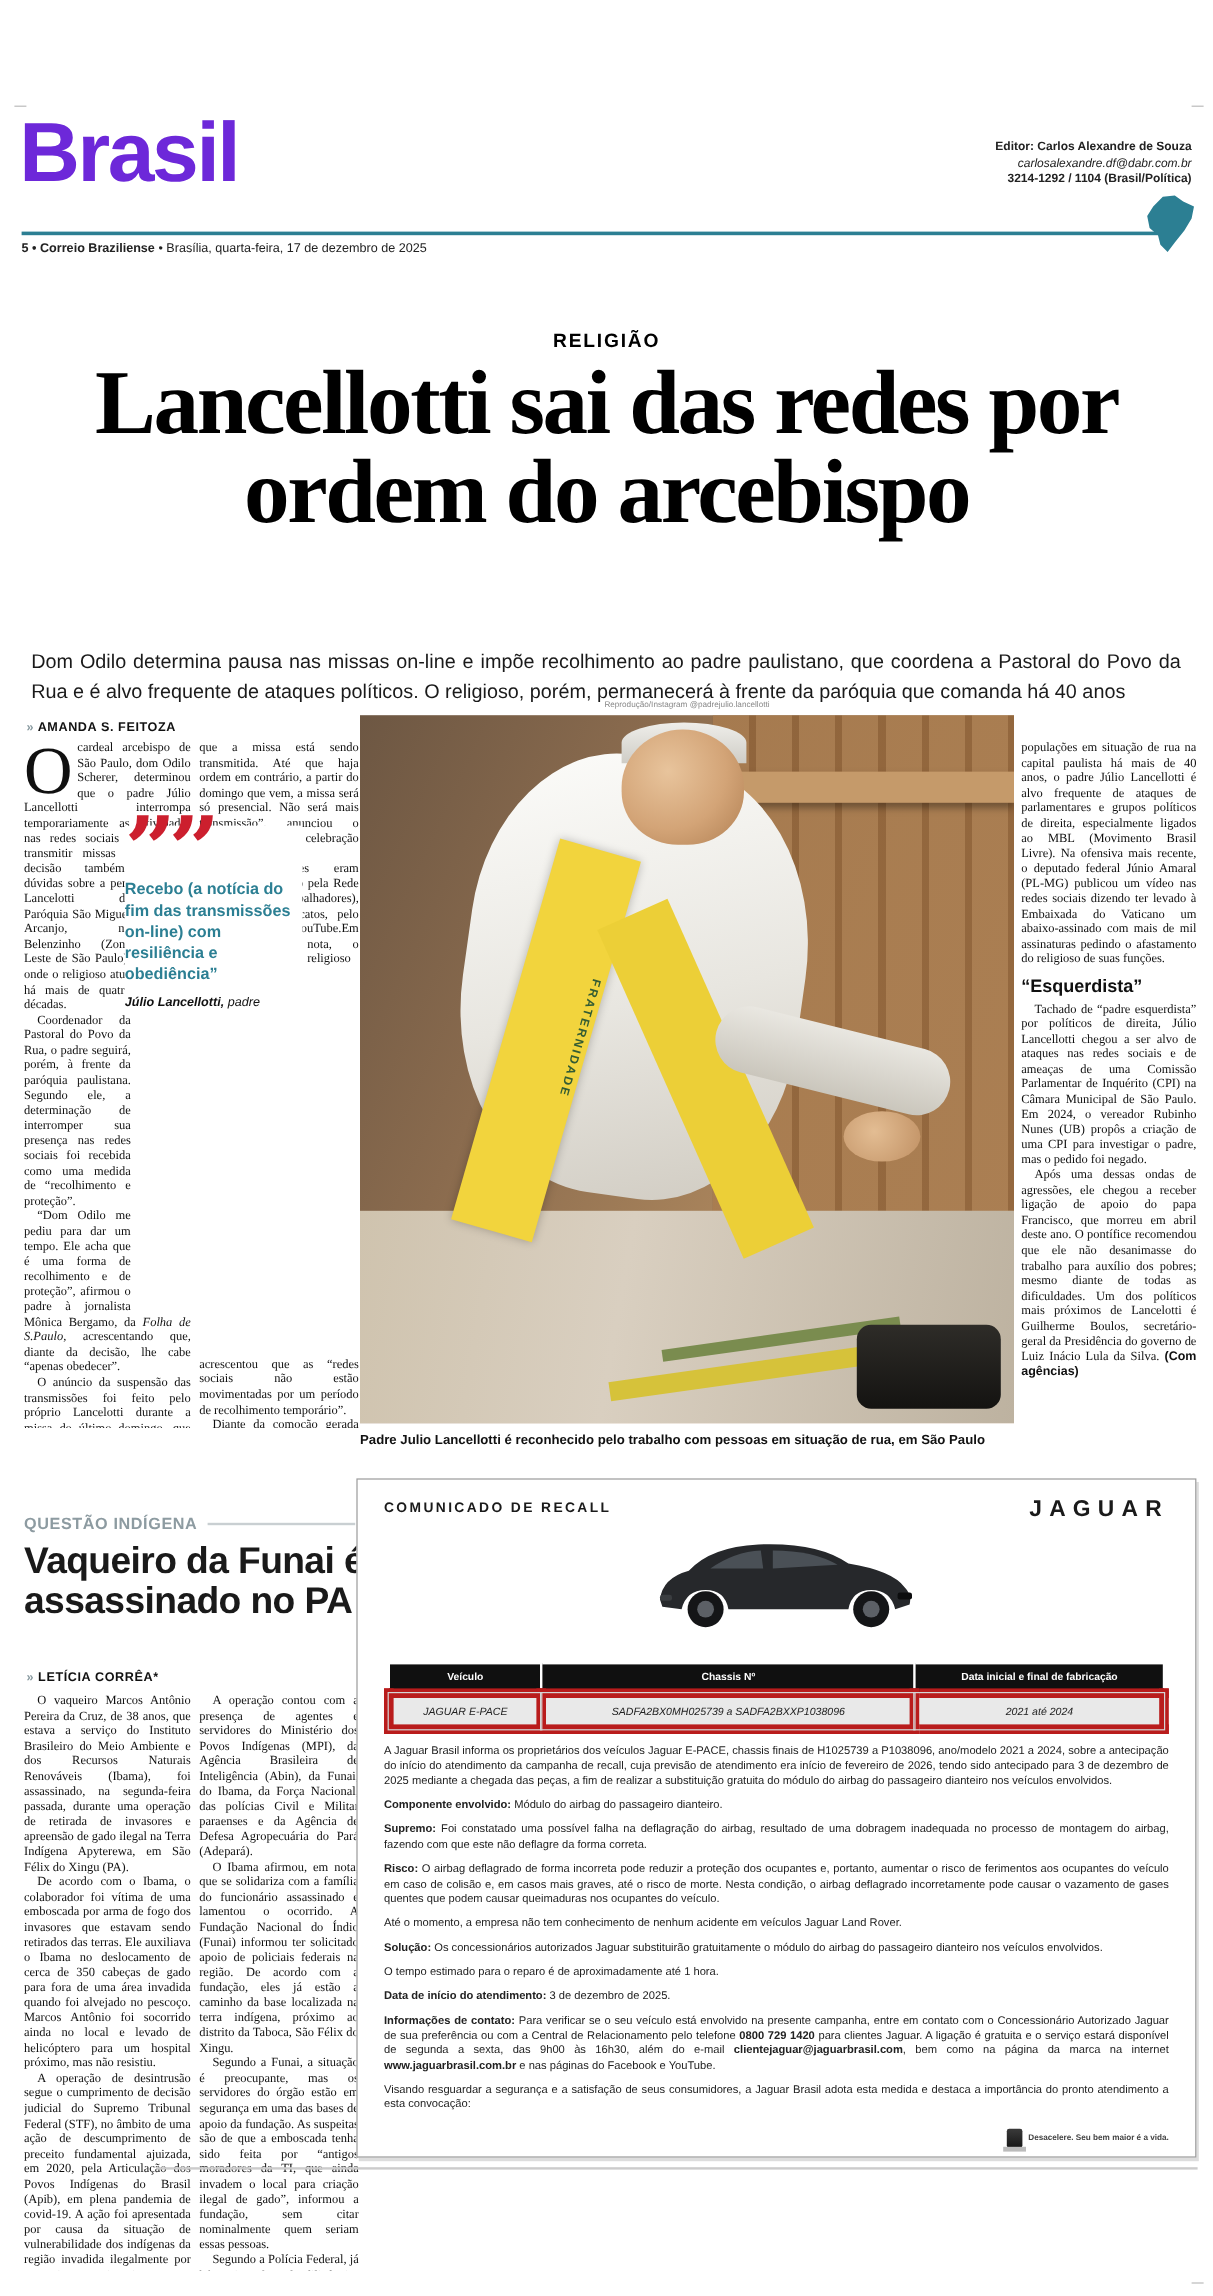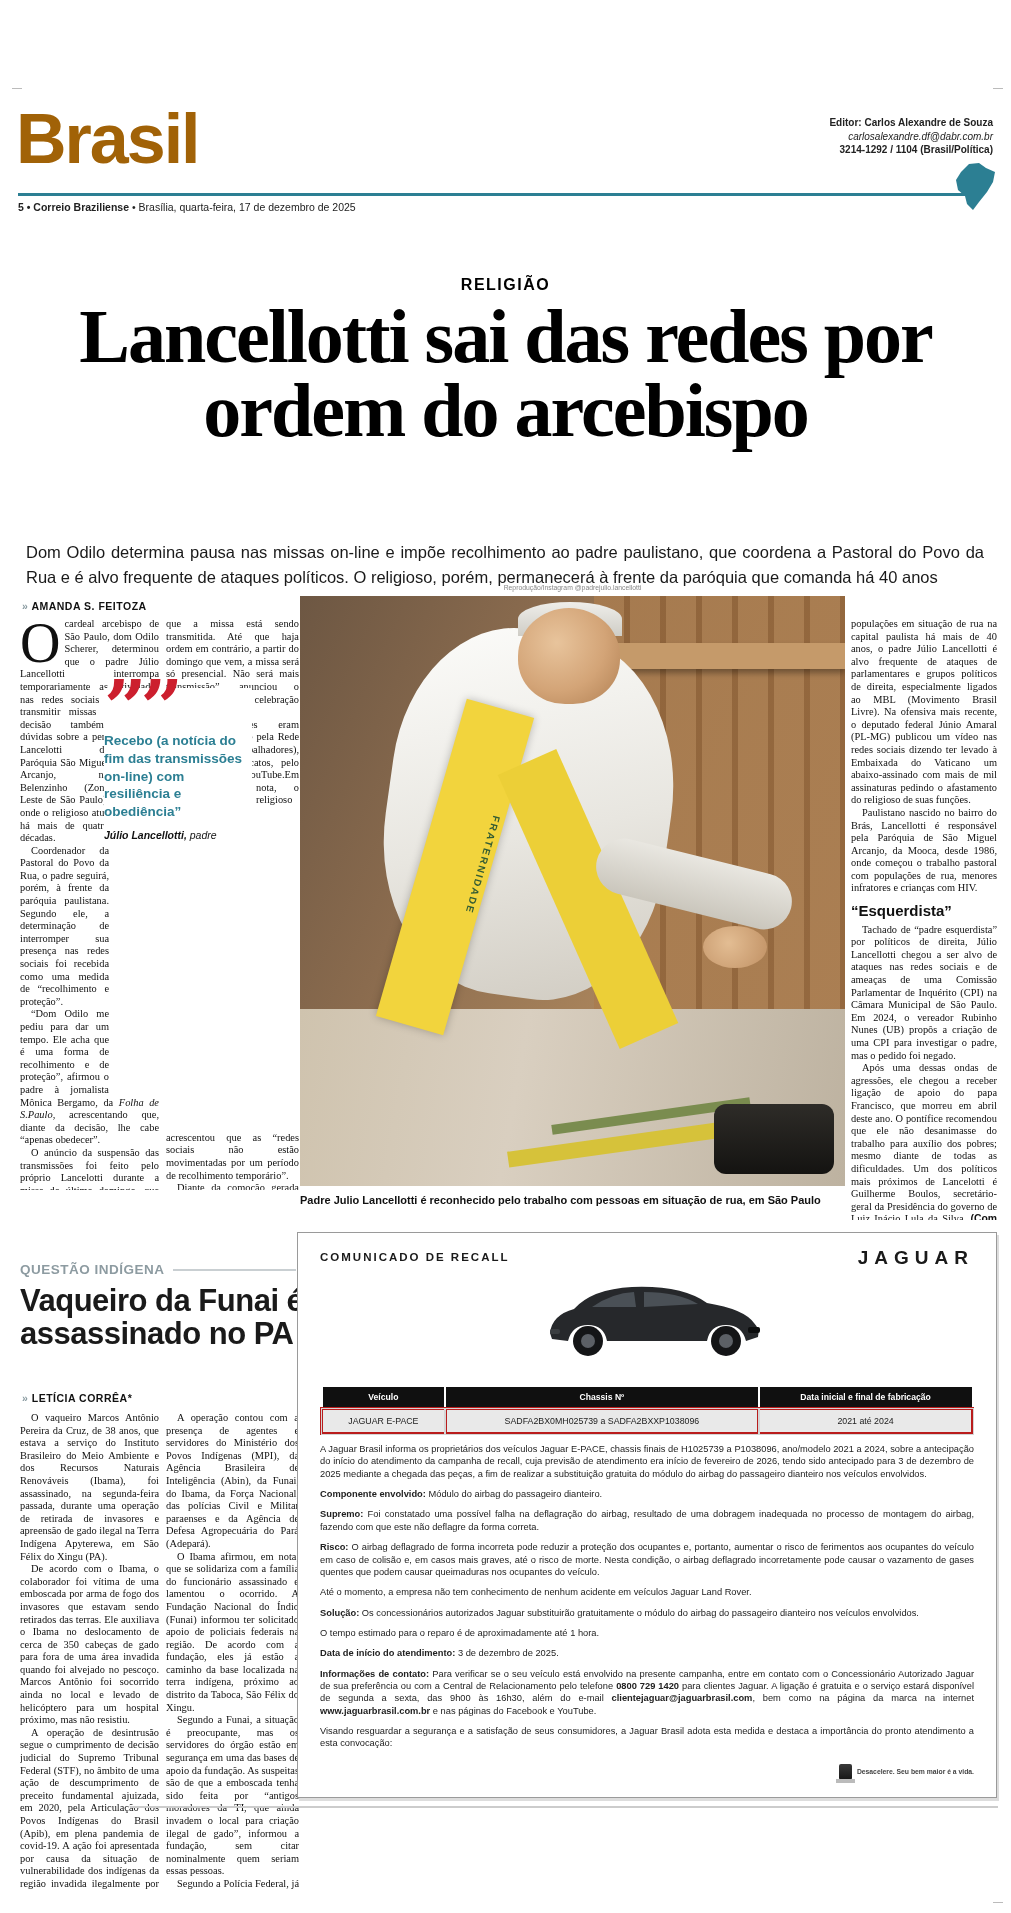--- a/index.html
+++ b/index.html
@@ -1,21 +1,21 @@
 <!DOCTYPE html>
 <html lang="pt"><head>
 <meta charset="utf-8">
 <style>
   html,body{margin:0;padding:0;background:#e9e9e9;}
   .page{position:relative;width:1011px;height:1913px;background:#fff;margin:0 auto;
         font-family:"Liberation Sans",sans-serif;color:#111;overflow:hidden;}
   .abs{position:absolute;}
   
   .brand{left:16px;top:92px;font-size:70px;font-weight:bold;letter-spacing:-2px;
-         color:#a16207;line-height:1;font-family:"Liberation Sans",sans-serif;margin-top:12px;}
+         color:#6d28d9;line-height:1;font-family:"Liberation Sans",sans-serif;}
   .editorbox{right:18px;top:116px;text-align:right;font-size:10px;line-height:1.35;color:#222;}
   .editorbox .b{font-weight:bold;}
   .editorbox .i{font-style:italic;}
   .rule-teal{left:18px;top:193px;width:952px;height:3px;background:#2c7f93;}
   .map-br{right:14px;top:162px;width:44px;height:50px;color:#2c7f93;}
   .folio{left:18px;top:201px;font-size:10.5px;color:#222;}
   .folio .b{font-weight:bold;}
   .cropmark{background:#bbb;}
   
   .kicker{left:0;top:276px;width:100%;text-align:center;font-size:16px;font-weight:bold;
@@ -97,21 +97,21 @@
       box-shadow:2px 3px 0 #ddd;background:#fff;box-sizing:border-box;padding:14px 22px;}
   .ad-top{display:flex;justify-content:space-between;align-items:flex-start;}
   .ad-title{font-size:11.5px;font-weight:bold;letter-spacing:2px;color:#1a1a1a;padding-top:4px;}
   .ad-brand{font-size:19px;font-weight:bold;letter-spacing:6px;color:#1a1a1a;
             font-family:"Liberation Sans",sans-serif;}
   .car{margin:2px auto 4px;display:block;}
   table.recall{width:100%;border-collapse:collapse;margin-top:18px;}
   table.recall th{background:#101010;color:#fff;font-size:8.6px;font-weight:bold;
                   padding:5px 4px;border:2px solid #fff;}
   table.recall td{background:#e9e9e9;color:#222;font-size:8.8px;text-align:center;
-                  padding:6px 4px;border:3px solid #b91c1c;outline:1px solid #d5d5d5;}
+                  padding:6px 4px;border:8px solid #b91c1c;outline:1px solid #d5d5d5;font-style:italic;}
   .ad-body{font-size:9.3px;line-height:1.33;color:#222;text-align:justify;}
   .ad-body p{margin:8px 0 0;}
   .ad-body b{font-weight:bold;}
   .ad-slogan{display:flex;justify-content:flex-end;align-items:center;gap:5px;margin-top:14px;}
   .slog-icon{width:13px;height:16px;background:linear-gradient(#3a3a3a,#161616);
              border-radius:2px;position:relative;}
   .slog-icon:after{content:"";position:absolute;left:-3px;bottom:-3px;width:19px;height:4px;background:#bbb;}
   .slog-text{font-size:6.8px;font-weight:bold;color:#444;}
   .bottom-rule{left:130px;top:1806px;width:868px;height:2px;background:#ccc;}
 </style>
@@ -184,21 +184,20 @@
     <div class="ph hair"></div>
     <div class="ph head"></div>
     <div class="ph arm"></div>
     <div class="ph hand"></div>
     <div class="ph darkbag"></div>
   </div>
   <div class="abs caption">Padre Julio Lancellotti é reconhecido pelo trabalho com pessoas em situação de rua, em São Paulo</div>
 
   <div class="abs col c3">
     <p>populações em situação de rua na capital paulista há mais de 40 anos, o padre Júlio Lancellotti é alvo frequente de ataques de parlamentares e grupos políticos de direita, especialmente ligados ao MBL (Movimento Brasil Livre). Na ofensiva mais recente, o deputado federal Júnio Amaral (PL-MG) publicou um vídeo nas redes sociais dizendo ter levado à Embaixada do Vaticano um abaixo-assinado com mais de mil assinaturas pedindo o afastamento do religioso de suas funções.</p>
-    <p class="ind">Paulistano nascido no bairro do Brás, Lancellotti é responsável pela Paróquia de São Miguel Arcanjo, da Mooca, desde 1986, onde começou o trabalho pastoral com populações de rua, menores infratores e crianças com HIV.</p>
     <div class="subhead">“Esquerdista”</div>
     <p class="ind">Tachado de “padre esquerdista” por políticos de direita, Júlio Lancellotti chegou a ser alvo de ataques nas redes sociais e de ameaças de uma Comissão Parlamentar de Inquérito (CPI) na Câmara Municipal de São Paulo. Em 2024, o vereador Rubinho Nunes (UB) propôs a criação de uma CPI para investigar o padre, mas o pedido foi negado.</p>
     <p class="ind"><span>Após uma dessas ondas de agressões, ele chegou a receber ligação de apoio do papa Francisco, que morreu em abril deste ano. O pontífice recomendou que ele não desanimasse do trabalho para auxílio dos pobres; mesmo diante de todas as dificuldades. Um dos políticos mais próximos de Lancelotti é Guilherme Boulos, secretário-geral da Presidência do governo de Luiz Inácio Lula da Silva. </span><span class="agencias">(Com agências)</span></p>
   </div>
 
   <div class="abs sec-div">
     <span class="sec-kicker">QUESTÃO INDÍGENA</span>
     <span class="sec-line"></span>
   </div>
   <h2 class="abs headline2" style="margin:0;">Vaqueiro da Funai é assassinado no PA</h2>

